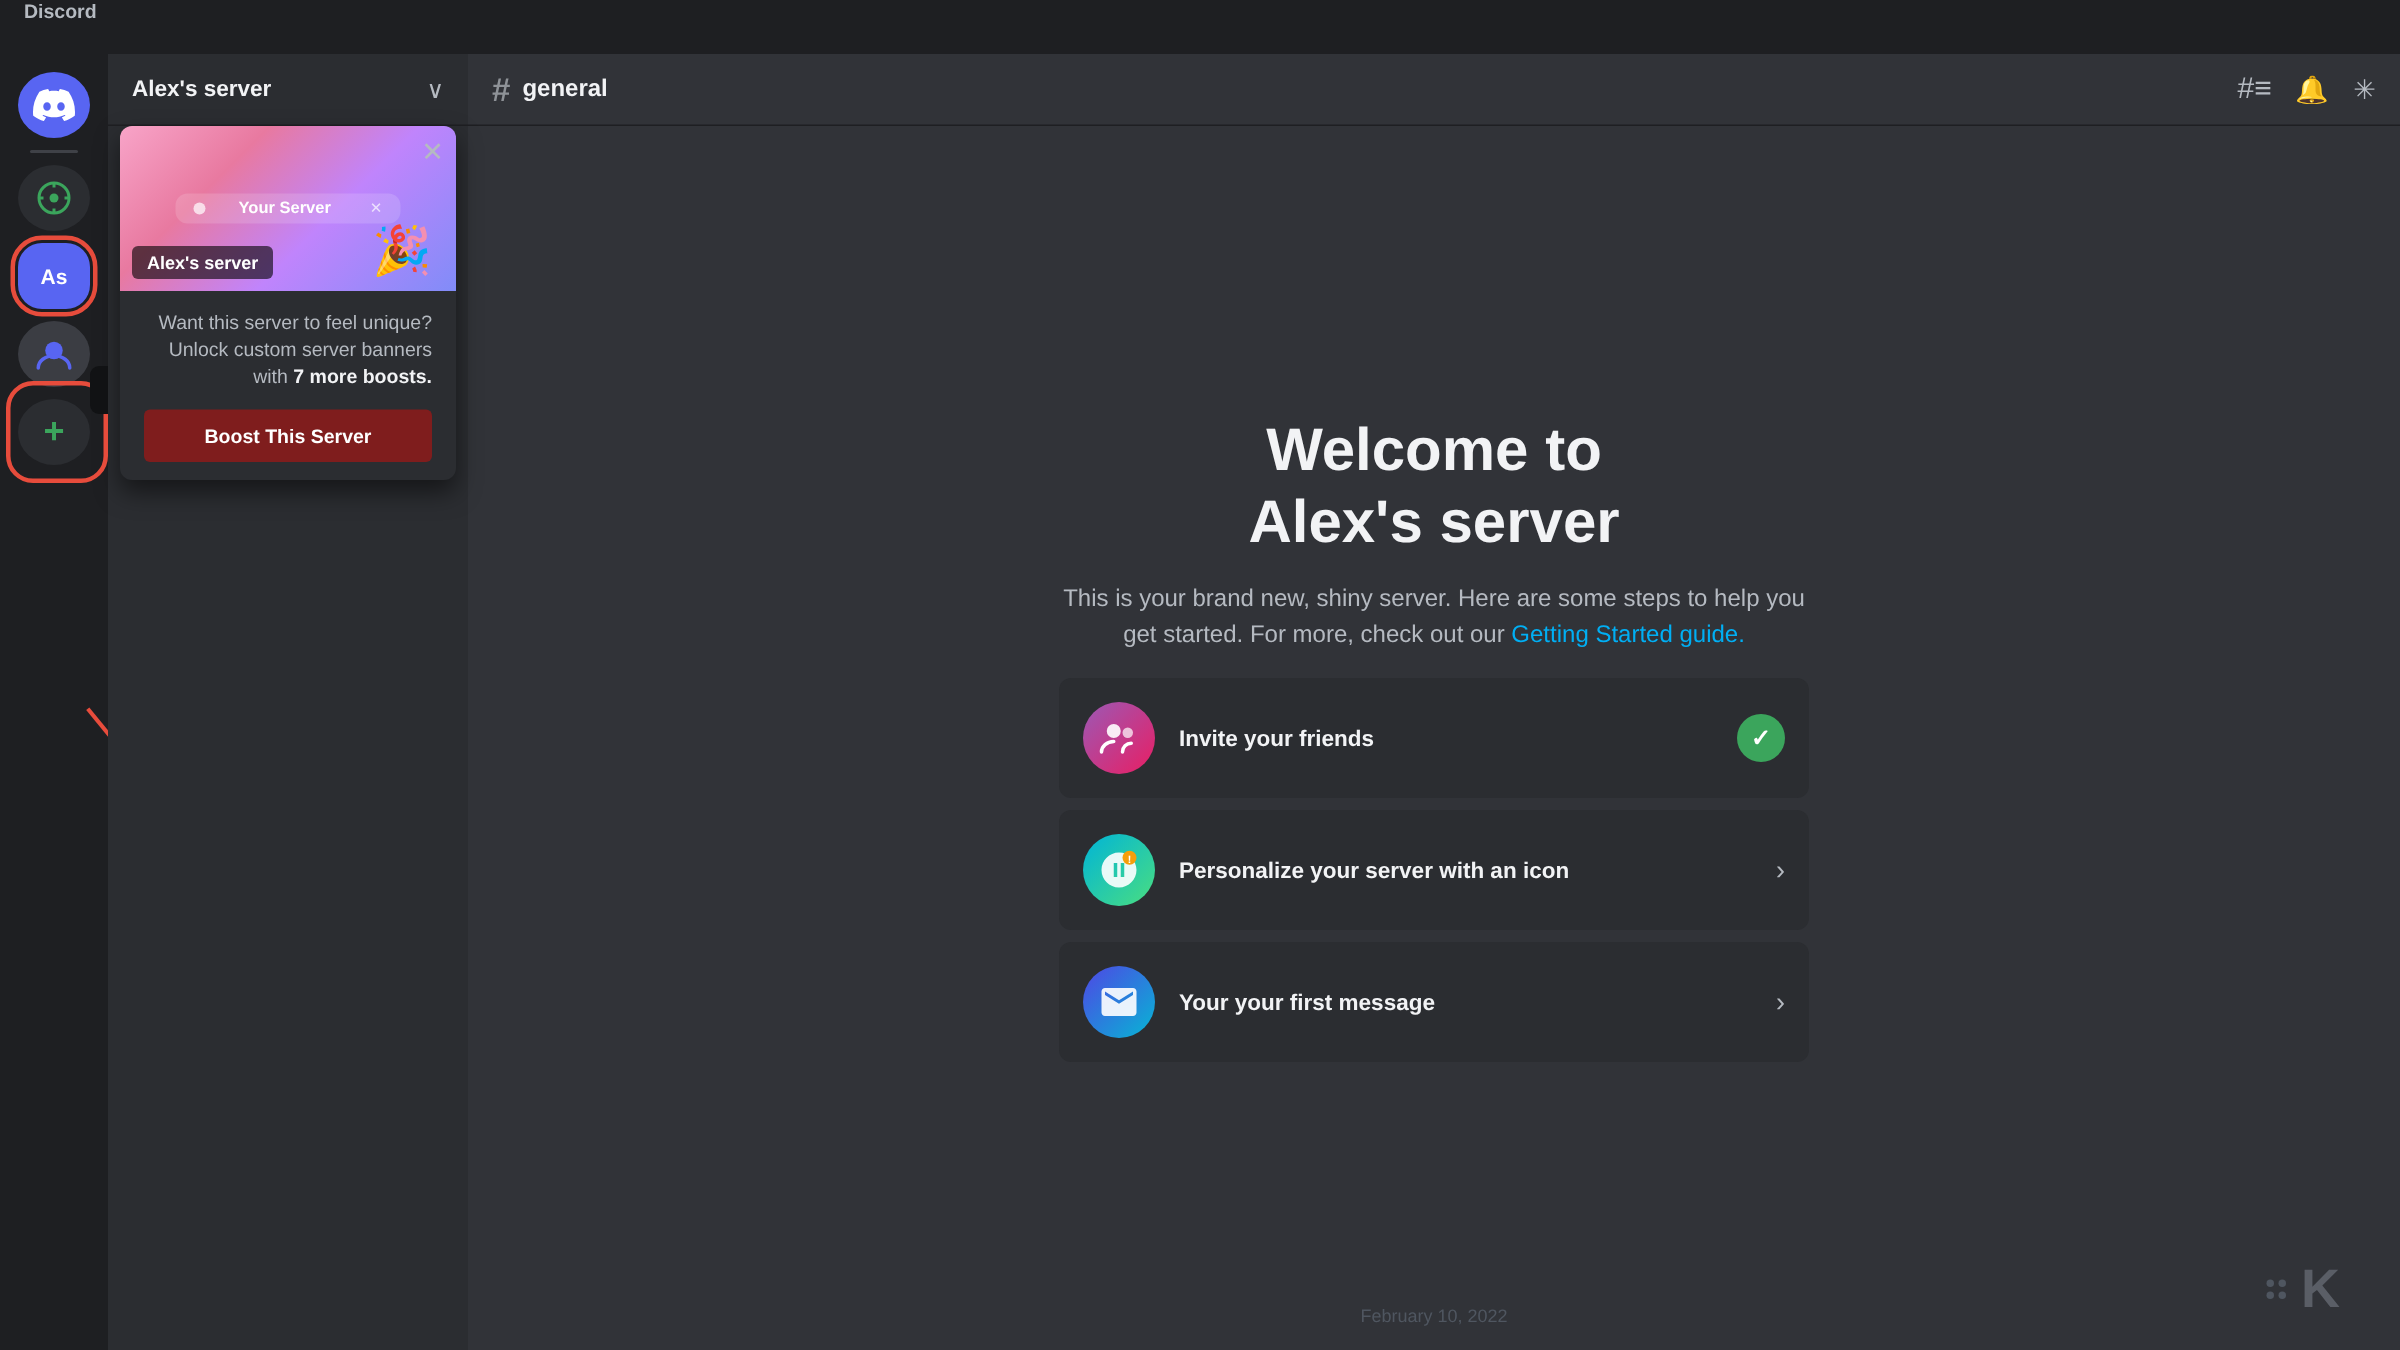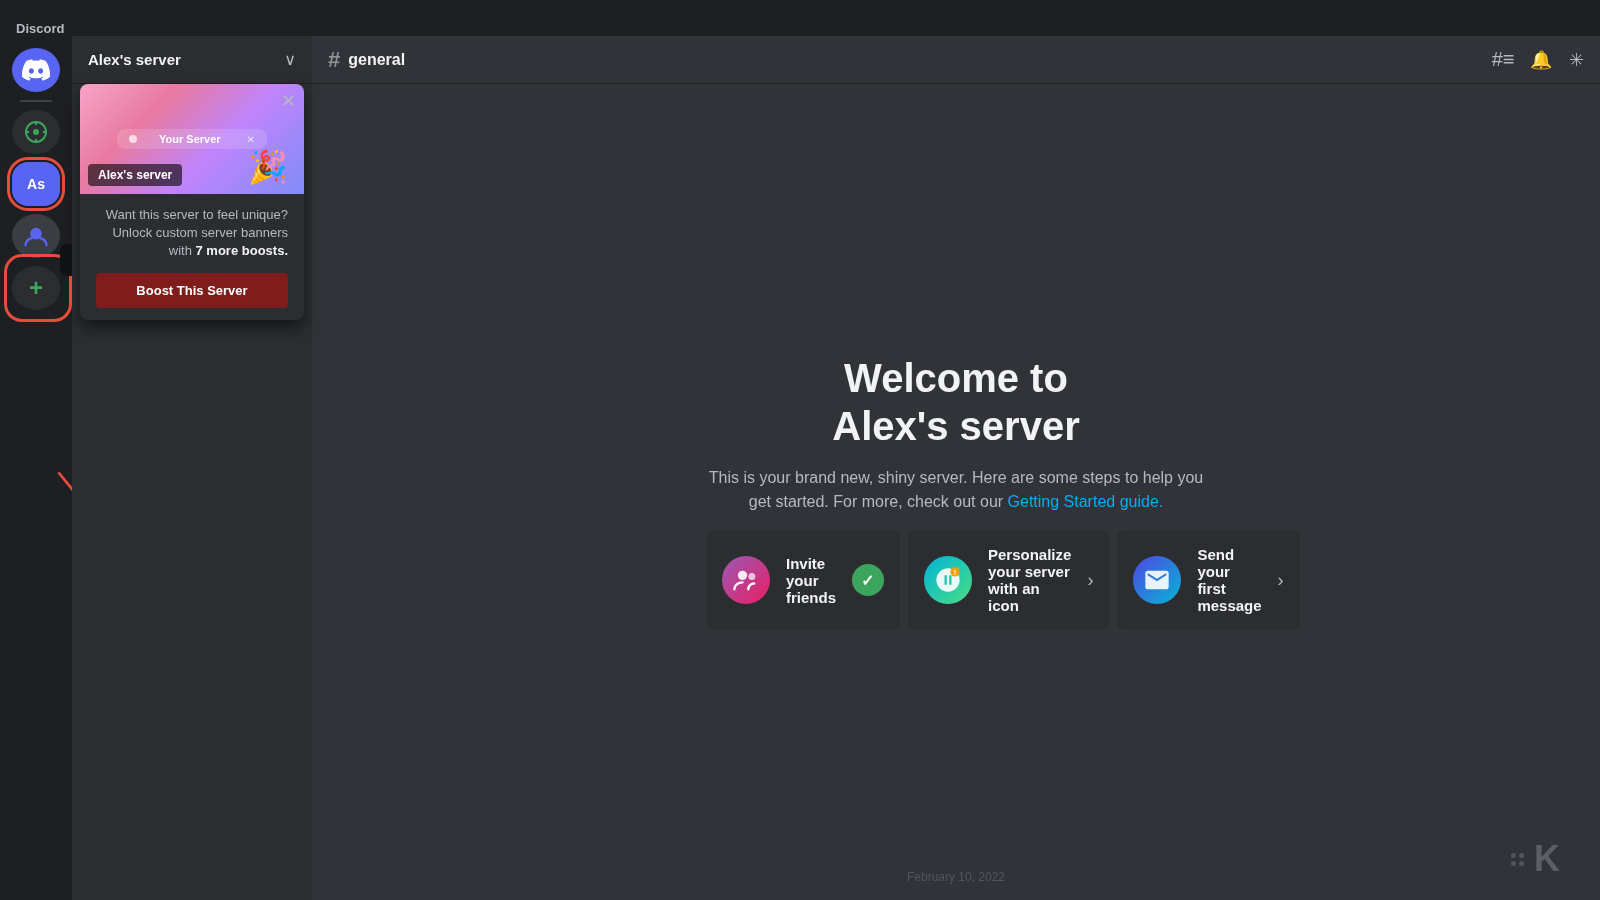--- a/index.html
+++ b/index.html
@@ -398,20 +398,21 @@
       margin-bottom: 16px;
     }
 
     .welcome-subtitle a {
       color: #00aff4;
       text-decoration: none;
     }
 
     .action-cards {
       display: flex;
+      flex-direction: column;
       gap: 8px;
       width: 100%;
       max-width: 500px;
     }
 
     .action-card {
       background: #2b2d31;
       border-radius: 8px;
       padding: 16px;
       display: flex;
@@ -523,21 +524,21 @@
       width: 100%;
       height: 100%;
       pointer-events: none;
       z-index: 150;
     }
 
     .discord-title-bar {
       background: #1e1f22;
       height: 36px;
       display: flex;
-      align-items: flex-end;
+      align-items: flex-start;
       padding: 0 16px;
     }
 
     .discord-title {
       font-size: 13px;
       color: #b5bac1;
       font-weight: 600;
     }
 
     .sidebar-with-arrow {
@@ -711,21 +712,21 @@
           <span class="action-card-text">Personalize your server with an icon</span>
           <span class="action-card-chevron">›</span>
         </div>
 
         <div class="action-card">
           <div class="action-card-icon blue">
             <svg width="28" height="28" viewBox="0 0 24 24" fill="none">
               <path d="M20 4H4C2.9 4 2 4.9 2 6v12c0 1.1.9 2 2 2h16c1.1 0 2-.9 2-2V6c0-1.1-.9-2-2-2zm0 4l-8 5-8-5V6l8 5 8-5v2z" fill="white" fill-opacity="0.9"></path>
             </svg>
           </div>
-          <span class="action-card-text">Send your first message</span>
+          <span class="action-card-text">Your your first message</span>
           <span class="action-card-chevron">›</span>
         </div>
       </div>
 
       <div class="timestamp">February 10, 2022</div>
 
       <div class="watermark">
         <div class="watermark-dots">
           <div class="watermark-dot"></div>
           <div class="watermark-dot"></div>

